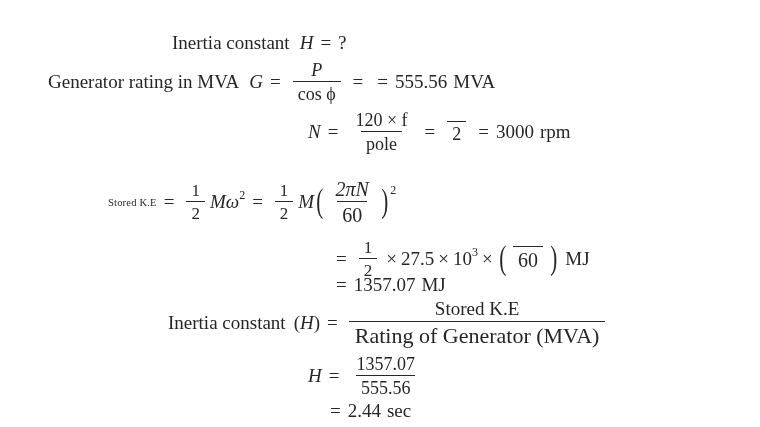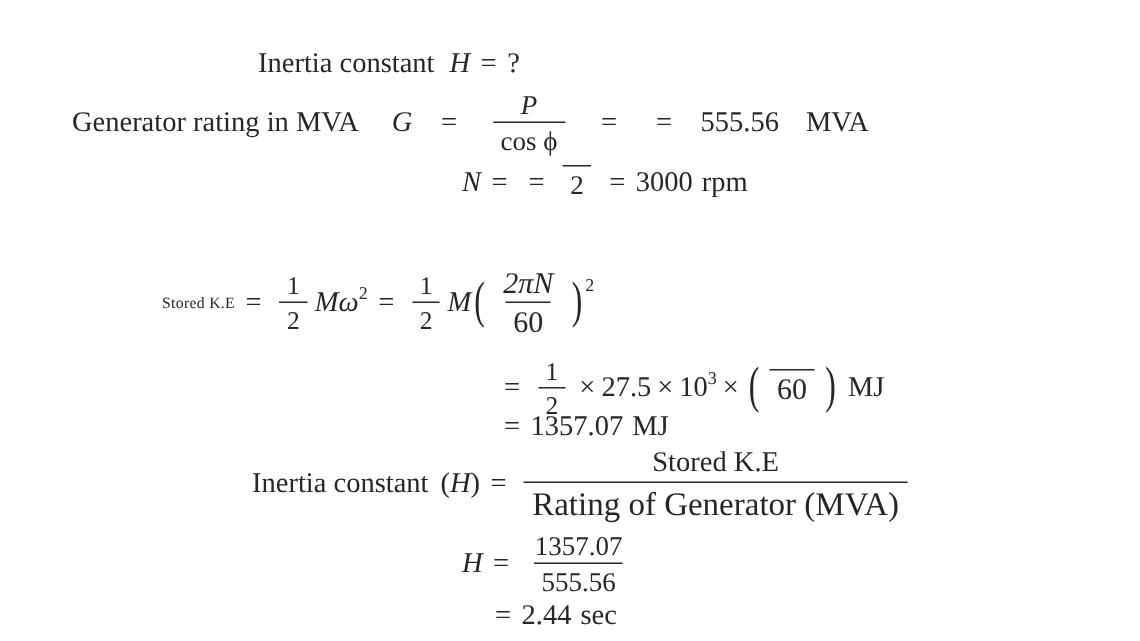--- a/index.html
+++ b/index.html
@@ -105,37 +105,41 @@
 
 <div class="page">
 
   <div class="line" style="left:172px; top:32px;">
     <span class="lbl">Inertia constant</span>
     <span class="it" style="margin-left:10px;">H</span>
     <span class="eq">=</span>
     <span>?</span>
   </div>
 
-  <div class="line" style="left:48px; top:60px;gap:12px;">
+  <div class="line" style="left:48px; top:60px;">
     <span class="lbl">Generator rating in MVA</span>
     <span class="it" style="margin-left:10px;">G</span>
     <span class="eq">=</span>
     <span class="frac">
       <span class="num it">P</span>
       <span class="den">cos ϕ</span>
     </span>
     <span class="eq">=</span>
     <span class="eq">=</span>
     <span>555.56</span>
     <span class="unit">MVA</span>
   </div>
 
   <div class="line" style="left:308px; top:110px;">
     <span class="it">N</span>
     <span class="eq">=</span>
+    <span class="frac">
+      <span class="num">120 × f</span>
+      <span class="den">pole</span>
+    </span>
     <span class="eq">=</span>
     <span class="frac">
       <span class="den">2</span>
     </span>
     <span class="eq">=</span>
     <span>3000</span>
     <span class="unit">rpm</span>
   </div>
 
   <div class="line" style="left:108px; top:178px;">

